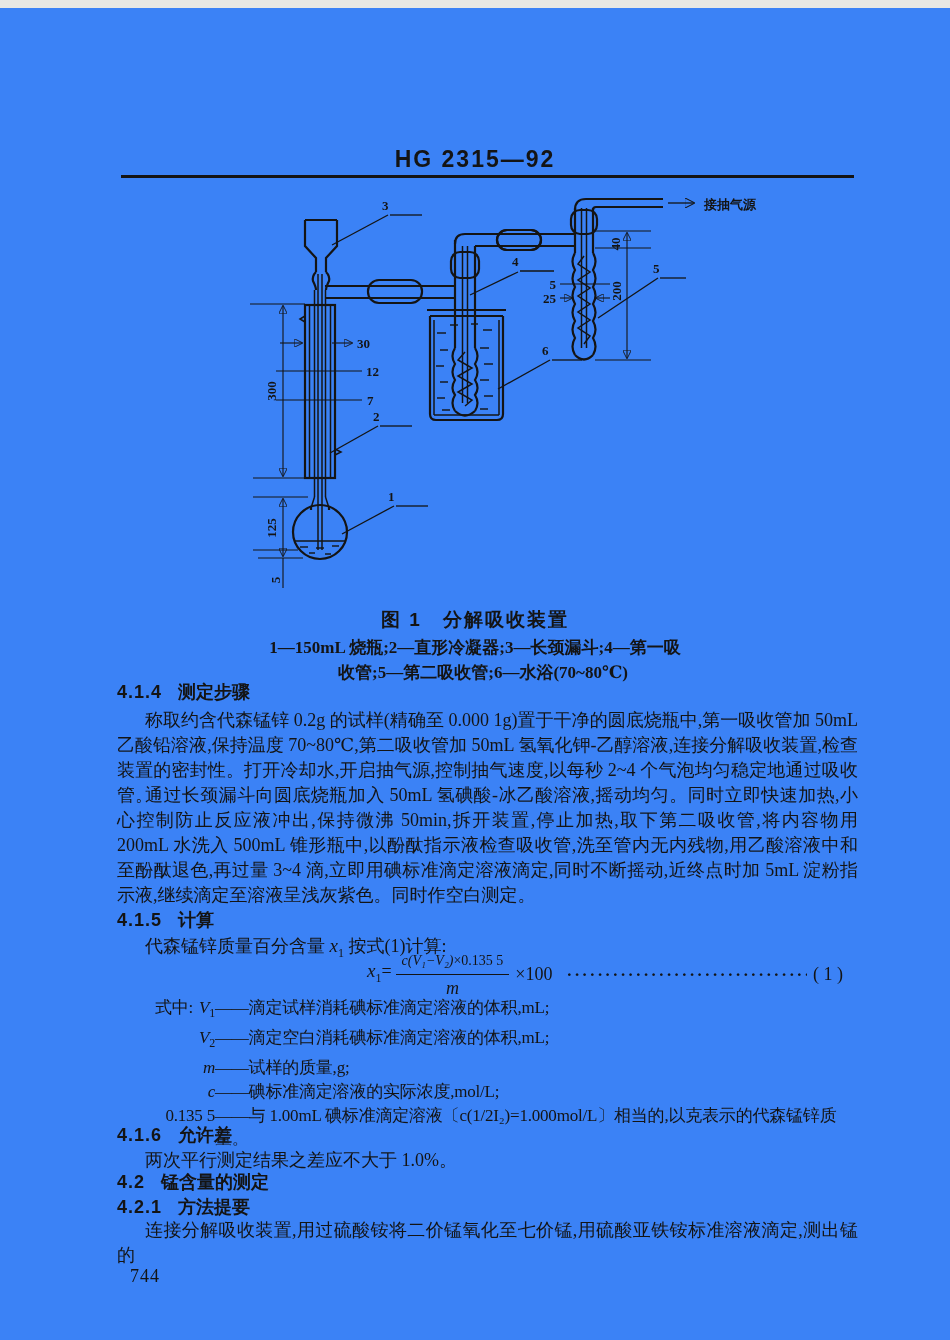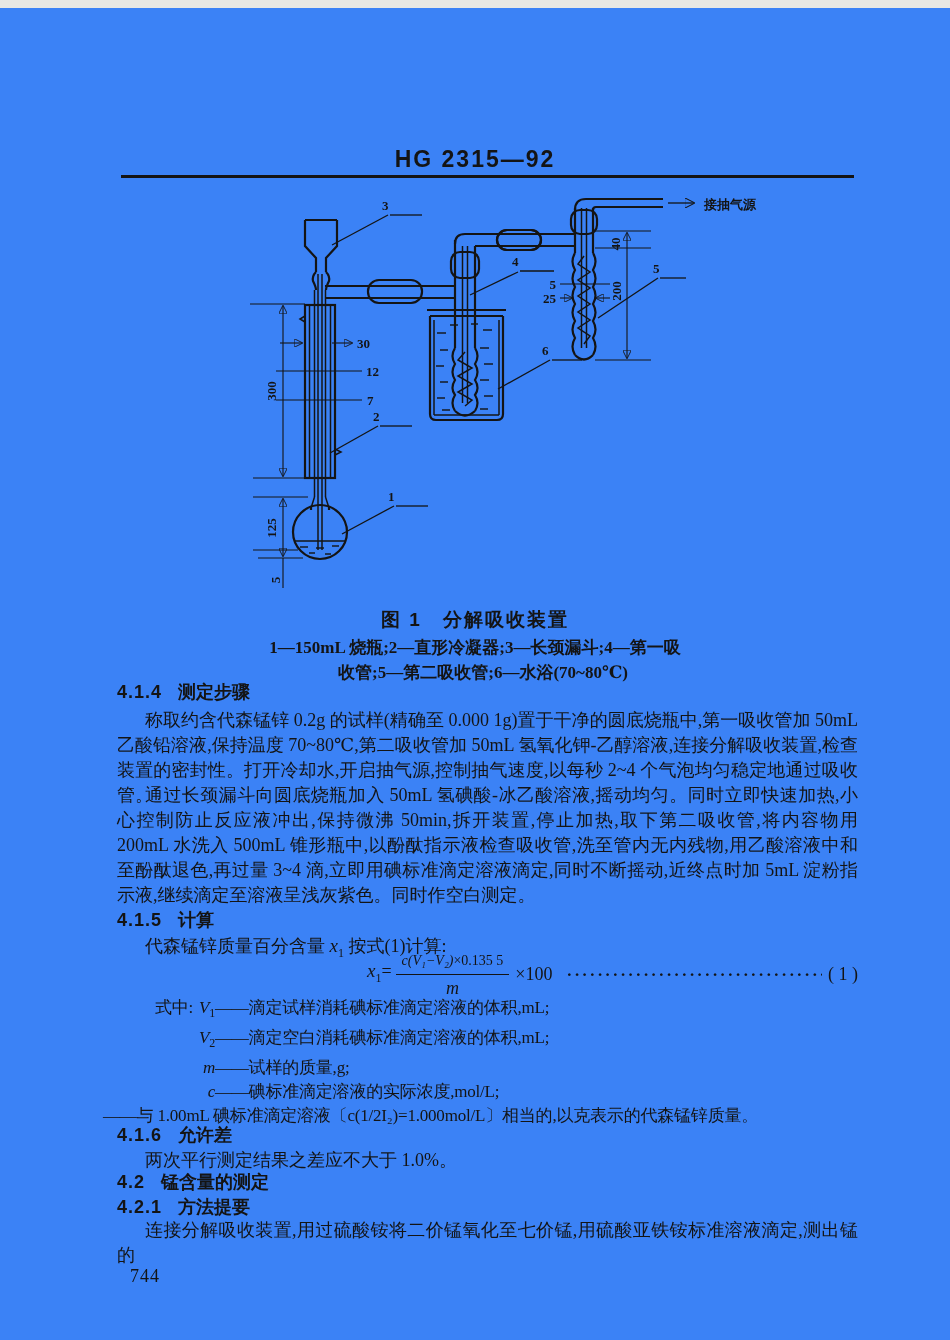--- a/index.html
+++ b/index.html
@@ -21,21 +21,21 @@
   .cap-title{top:599px;font-family:"Liberation Sans","DejaVu Sans",sans-serif;font-weight:700;font-size:19px;letter-spacing:2px;}
   .cap-leg1{top:628px;font-size:17px;font-weight:600;}
   .cap-leg2{top:653px;font-size:17px;font-weight:600;padding-left:8px;}
   
   .content{position:absolute;left:117px;top:672px;width:741px;font-size:18px;line-height:25px;}
   .blk{position:absolute;left:0;width:741px;}
   .heading{font-family:"Liberation Sans","DejaVu Sans",sans-serif;font-weight:700;font-size:18px;}
   .heading .num{margin-right:16px;letter-spacing:1px;}
   .para{text-align:justify;text-indent:28px;}
   
-  .formula-row{position:absolute;left:250px;right:0;display:flex;align-items:center;}
+  .formula-row{position:absolute;left:250px;right:15px;display:flex;align-items:center;}
   .f-var{font-style:italic;font-size:19px;}
   .f-sub{font-size:12px;vertical-align:sub;}
   .frac{display:inline-block;text-align:center;margin:0 4px;vertical-align:middle;}
   .frac .num{display:block;border-bottom:1.8px solid #141414;padding:0 6px 1px 6px;font-size:14px;}
   .frac .den{display:block;font-style:italic;font-size:18px;padding-top:1px;}
   .ital{font-style:italic;}
   .mult{font-size:18px;margin-left:2px;}
   .dots{flex:1;overflow:hidden;white-space:nowrap;letter-spacing:2px;font-weight:700;font-size:17px;margin:0 6px 0 14px;}
   .eqno{font-size:18px;white-space:nowrap;}
   
@@ -276,20 +276,21 @@
       </div>
       <div class="term-row">
         <span class="term-left"><span class="term-var">m</span></span>
         <span class="term-desc">——试样的质量,g;</span>
       </div>
       <div class="term-row">
         <span class="term-left"><span class="term-var">c</span></span>
         <span class="term-desc">——碘标准滴定溶液的实际浓度,mol/L;</span>
       </div>
       <div class="term-row noital">
+        <span class="term-left"><span class="term-var">0.135 5</span></span>
         <span class="term-desc">——与 1.00mL 碘标准滴定溶液〔c(1/2I₂)=1.000mol/L〕相当的,以克表示的代森锰锌质量。</span>
       </div>
     </div>
 
     <div class="blk heading" style="top:443px;">
       <span class="num">4.1.6</span><span>允许差</span>
     </div>
     <div class="blk para" style="top:468px;">两次平行测定结果之差应不大于 1.0%。</div>
 
     <div class="blk heading" style="top:490px;">

